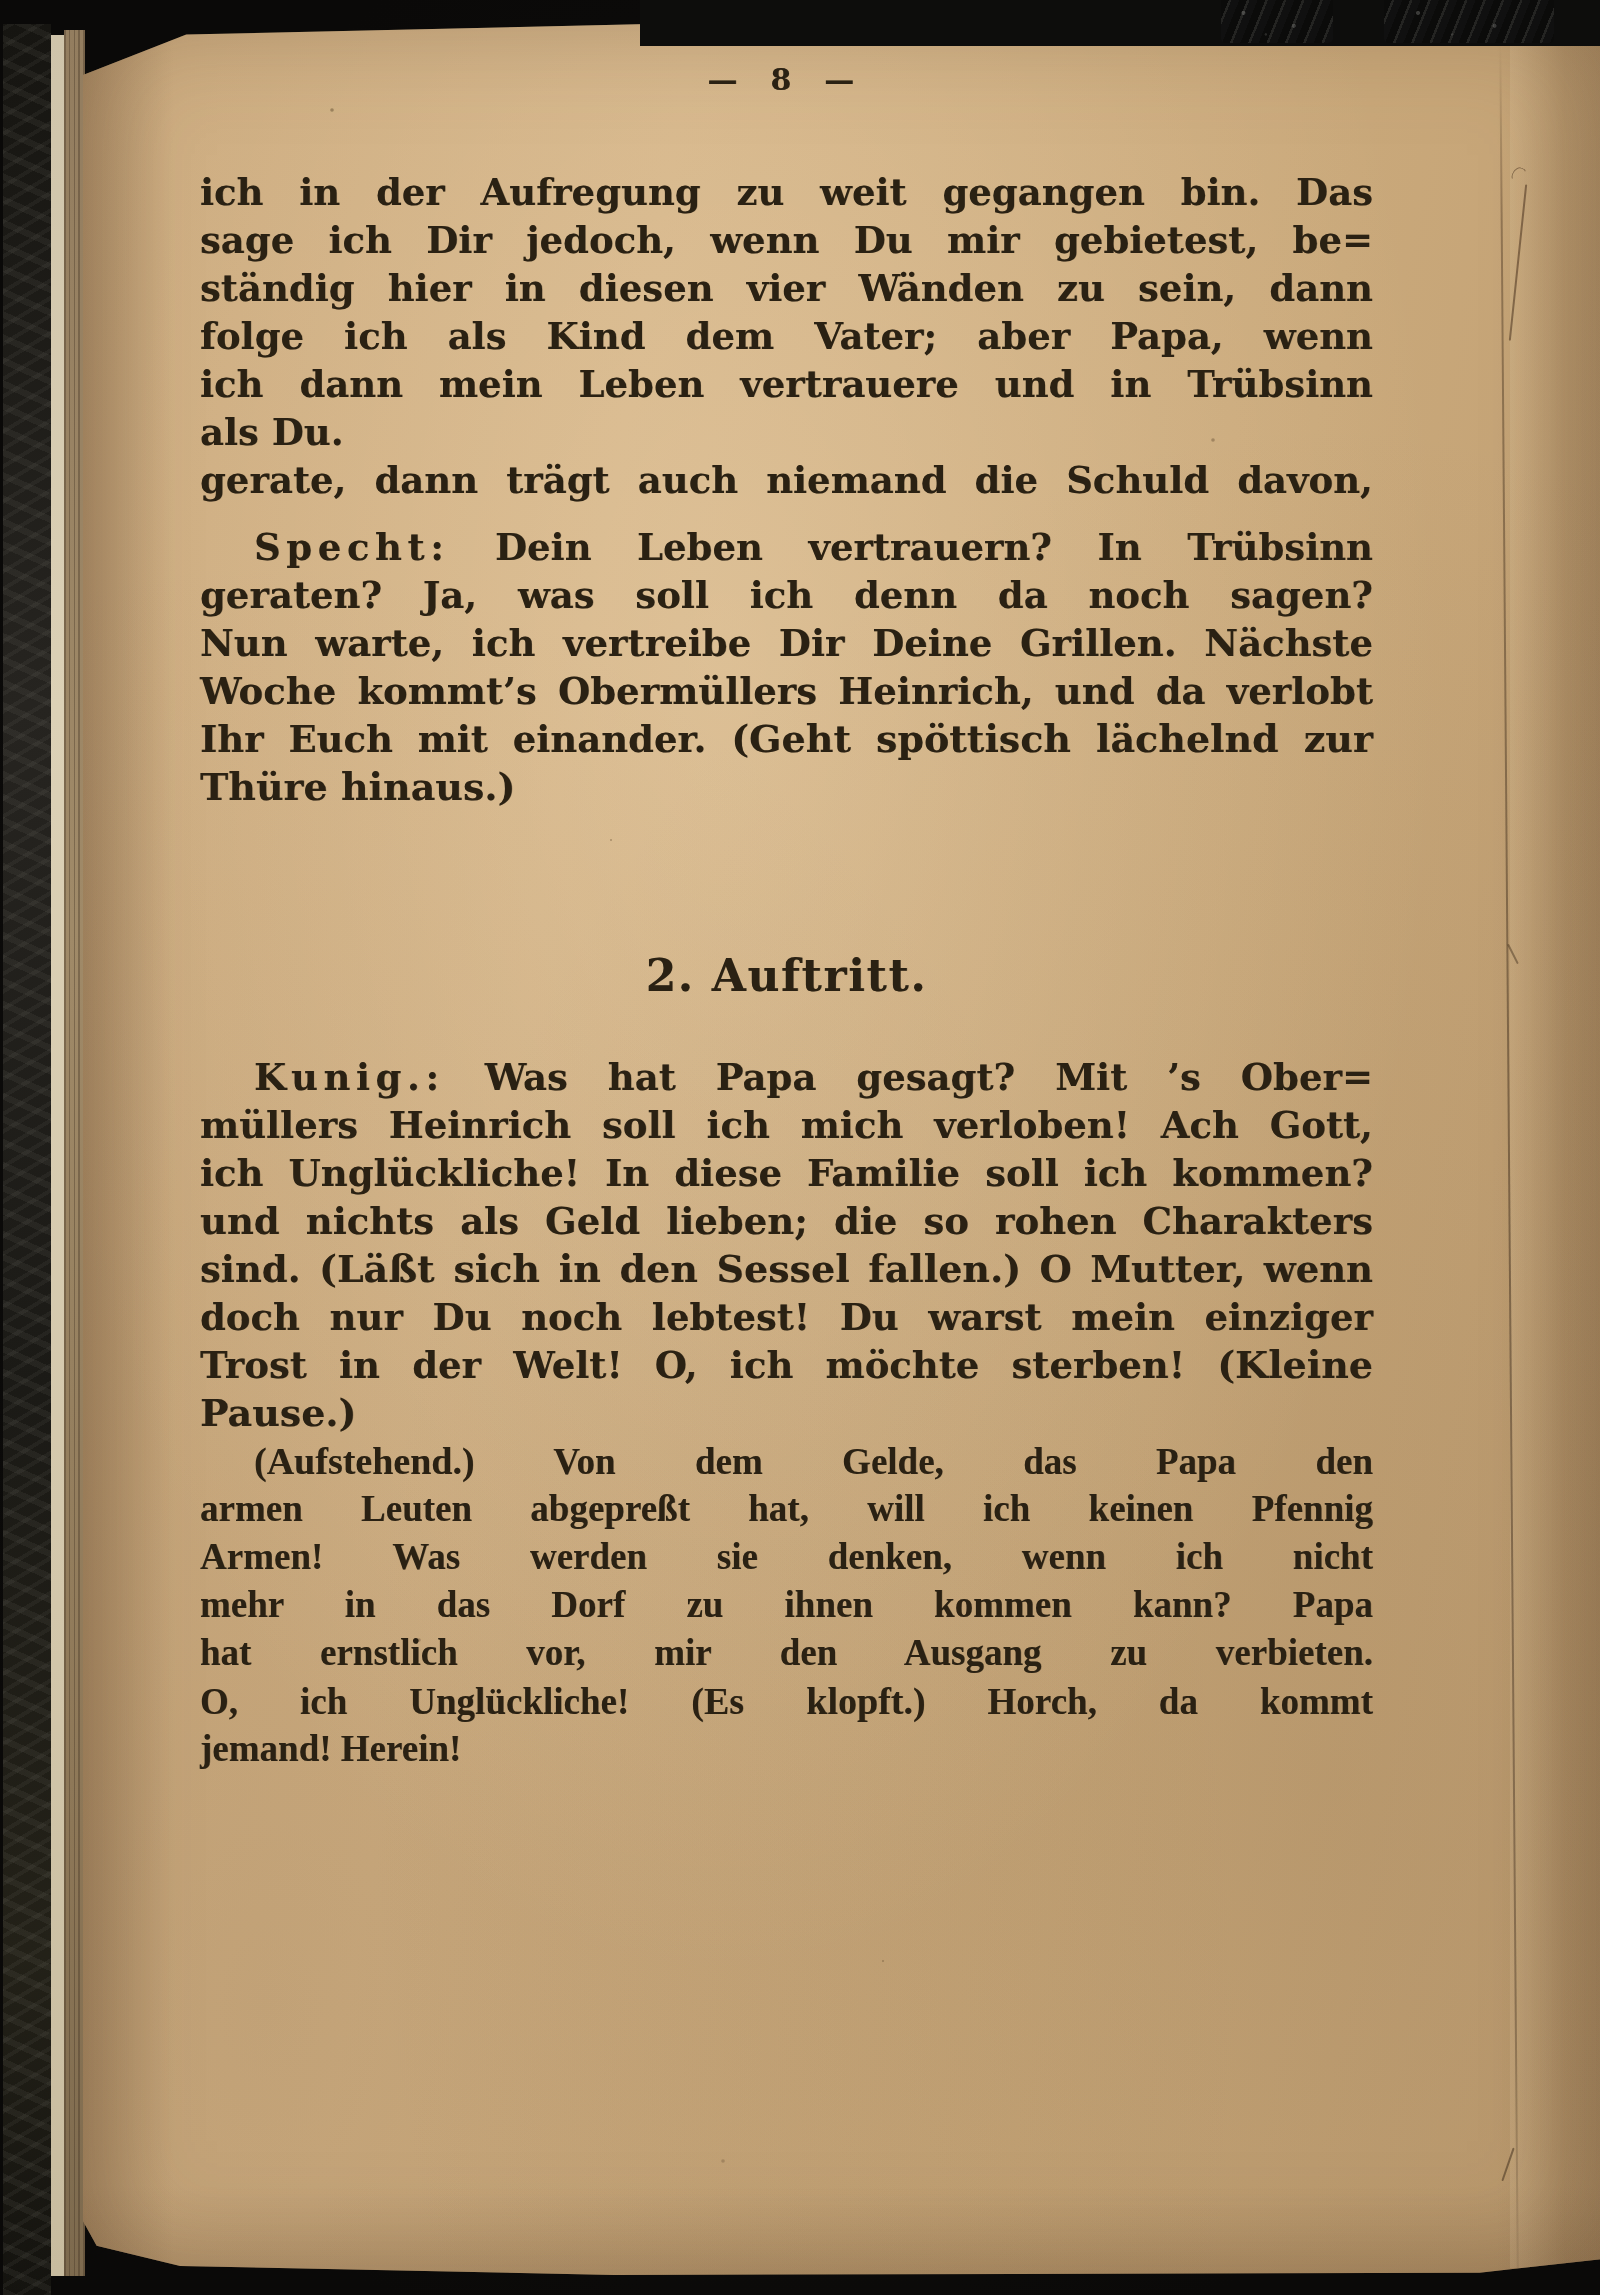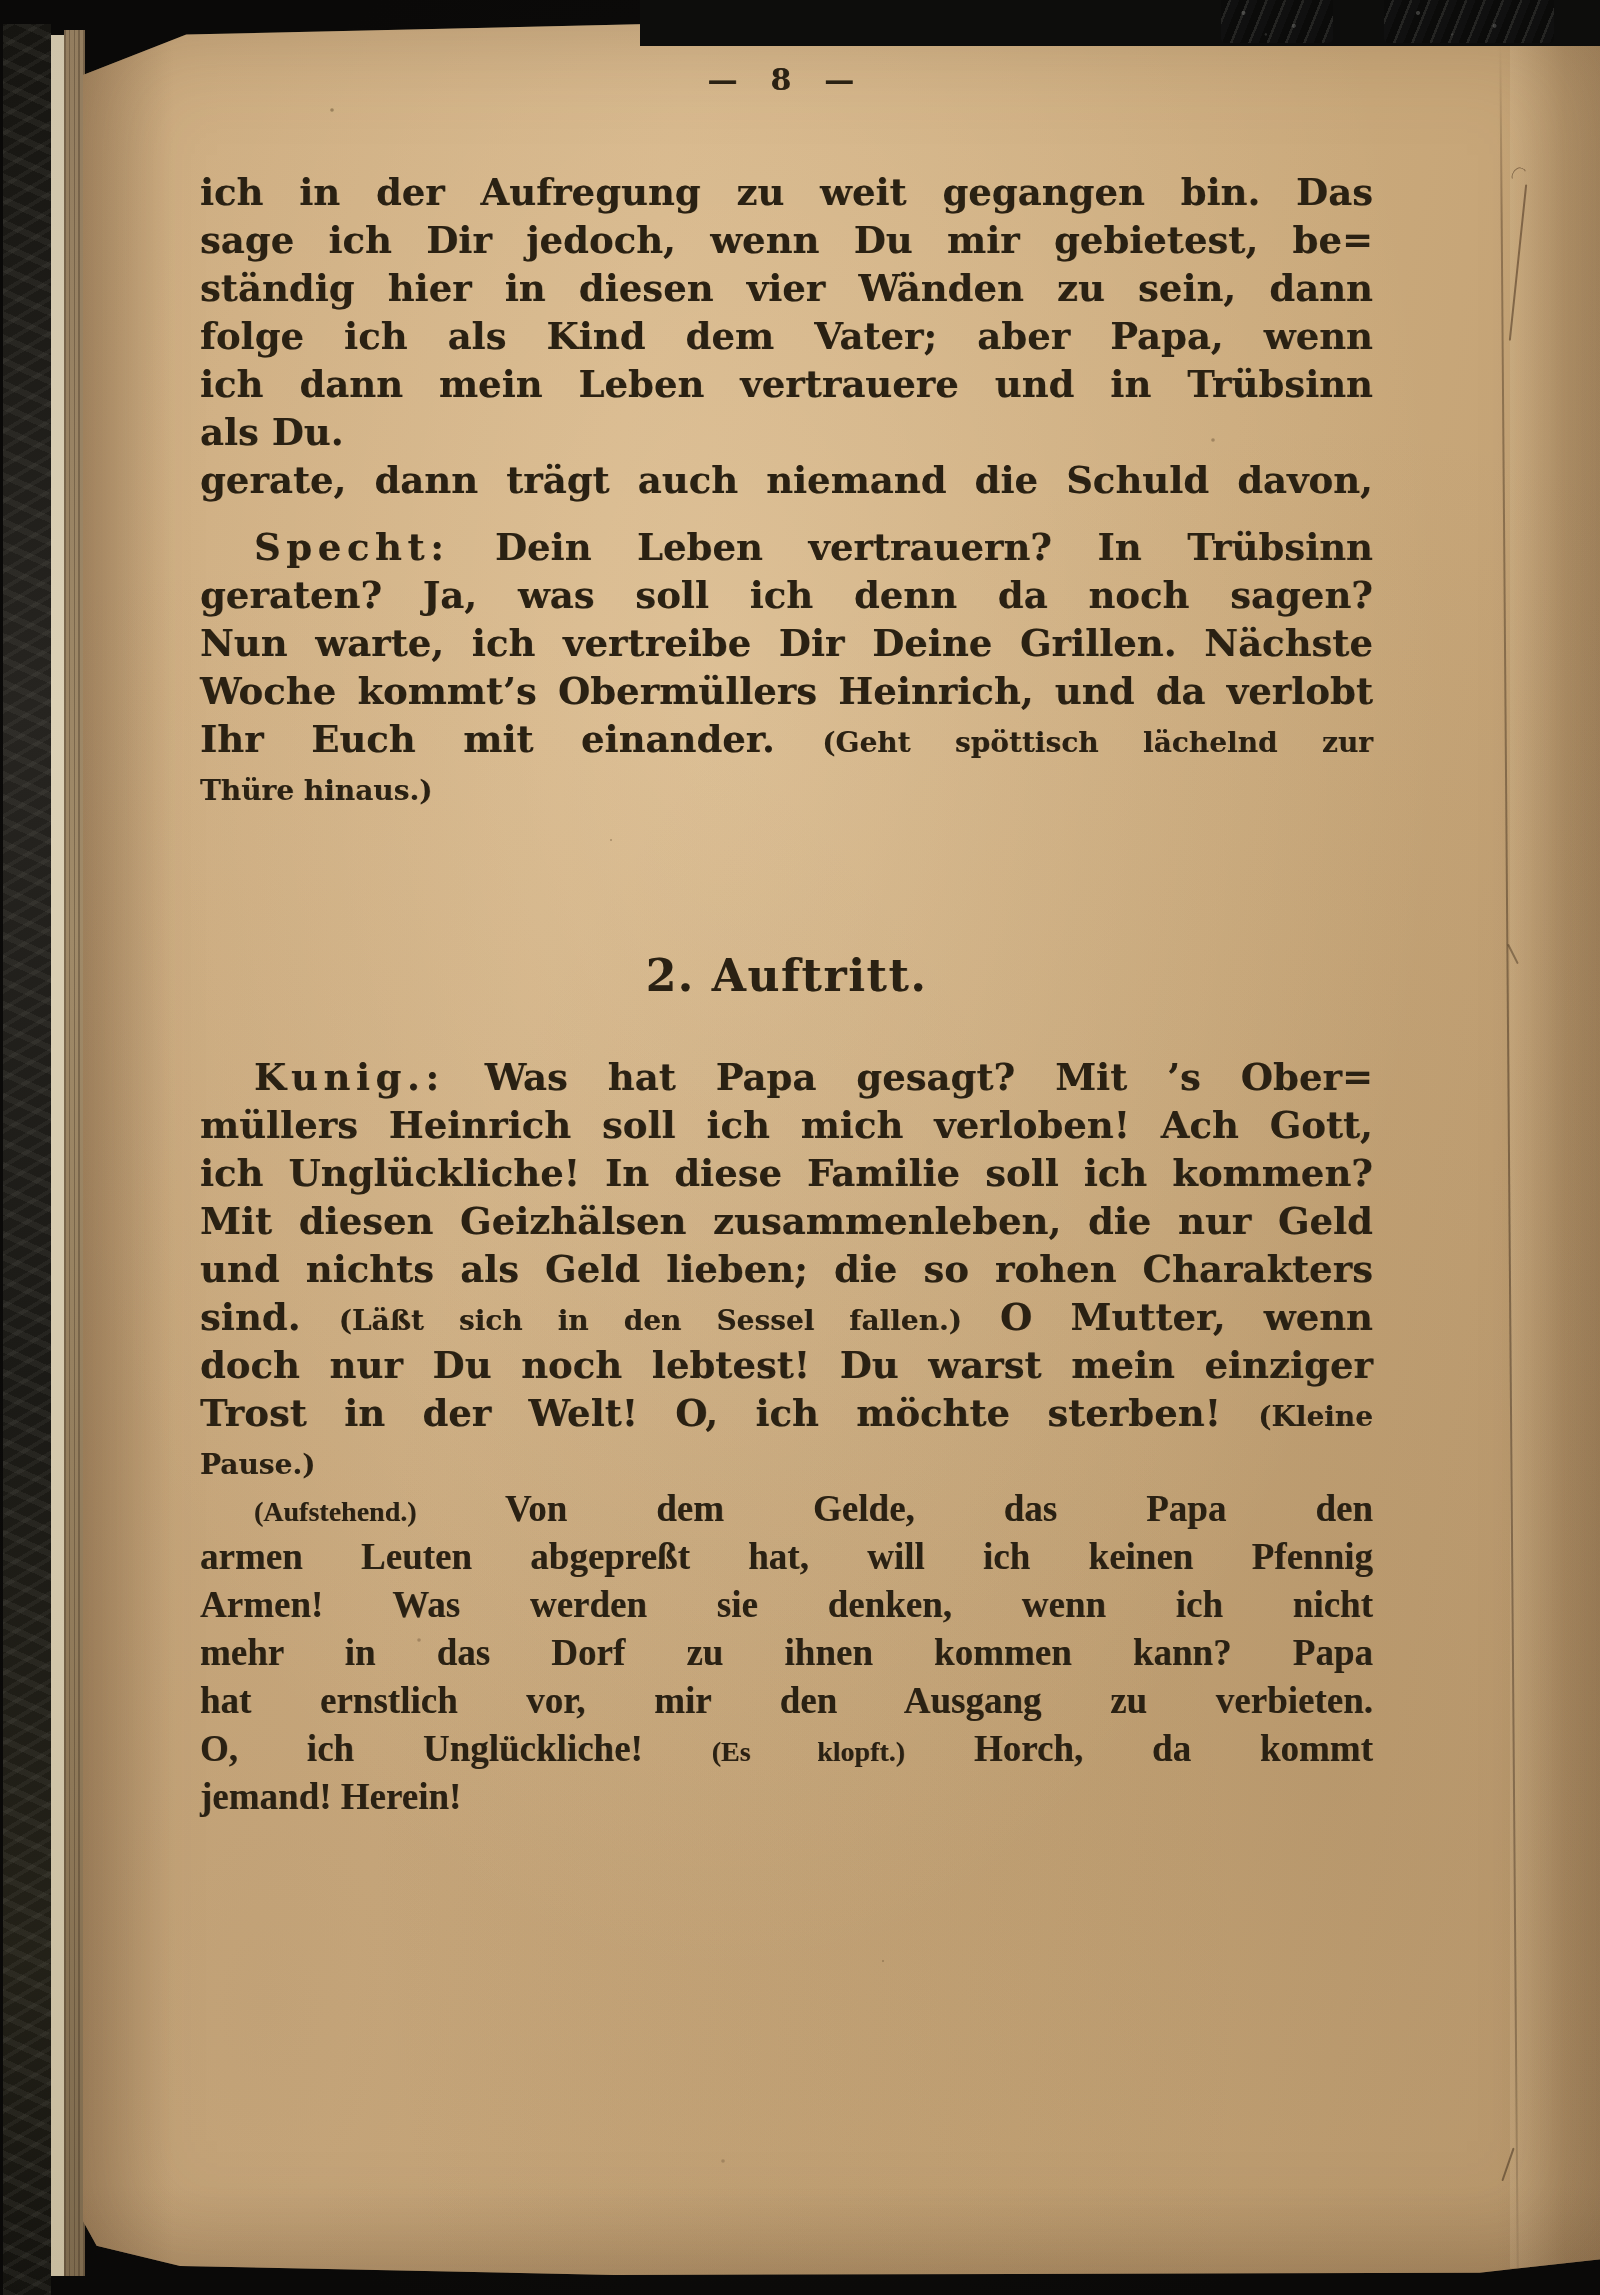--- a/index.html
+++ b/index.html
@@ -83,21 +83,21 @@
   .p2{margin-top:19px;}
   .p3{margin-top:51px;}
   .p4{font-family:Liberation Serif, serif;}
   .scene-heading{margin-top:138px;height:53px;line-height:53px;
     font-size:44px;font-weight:bold;text-align:center;letter-spacing:1.6px;}
   .ln{height:48px;line-height:48px;font-size:37px;
     text-align:justify;text-align-last:justify;white-space:normal;}
   .ln.lastl{text-align-last:left;}
   .ln.ind{padding-left:54px;}
   .seg-sp{letter-spacing:5.6px;}
-  .seg-sm{font-size:28px;}
+  .seg-sm{font-size:38px;}
 </style>
 </head>
 <body>
 
 <div class="backdrop"></div>
 
 <div class="cover-left"></div>
 <div class="block-edge-cream"></div>
 <div class="block-edge-pages"></div>
 
@@ -129,21 +129,20 @@
         <div class="ln"><span class="seg-n">Nun warte, ich vertreibe Dir Deine Grillen. Nächste</span></div>
         <div class="ln"><span class="seg-n">Woche kommt’s Obermüllers Heinrich, und da verlobt</span></div>
         <div class="ln"><span class="seg-n">Ihr Euch mit einander. </span><span class="seg-sm">(Geht spöttisch lächelnd zur</span></div>
         <div class="ln lastl"><span class="seg-sm">Thüre hinaus.)</span></div>
       </div>
       <div class="scene-heading">2. Auftritt.</div>
       <div class="para p3">
         <div class="ln ind"><span class="seg-sp">Kunig.:</span><span class="seg-n"> Was hat Papa gesagt? Mit ’s Ober=</span></div>
         <div class="ln"><span class="seg-n">müllers Heinrich soll ich mich verloben! Ach Gott,</span></div>
         <div class="ln"><span class="seg-n">ich Unglückliche! In diese Familie soll ich kommen?</span></div>
-        <div class="ln"><span class="seg-n">Mit diesen Geizhälsen zusammenleben, die nur Geld</span></div>
         <div class="ln"><span class="seg-n">und nichts als Geld lieben; die so rohen Charakters</span></div>
         <div class="ln"><span class="seg-n">sind. </span><span class="seg-sm">(Läßt sich in den Sessel fallen.)</span><span class="seg-n"> O Mutter, wenn</span></div>
         <div class="ln"><span class="seg-n">doch nur Du noch lebtest! Du warst mein einziger</span></div>
         <div class="ln"><span class="seg-n">Trost in der Welt! O, ich möchte sterben! </span><span class="seg-sm">(Kleine</span></div>
         <div class="ln lastl"><span class="seg-sm">Pause.)</span></div>
       </div>
       <div class="para p4">
         <div class="ln ind"><span class="seg-sm">(Aufstehend.)</span><span class="seg-n"> Von dem Gelde, das Papa den</span></div>
         <div class="ln"><span class="seg-n">armen Leuten abgepreßt hat, will ich keinen Pfennig</span></div>
         <div class="ln"><span class="seg-n">Armen! Was werden sie denken, wenn ich nicht</span></div>

